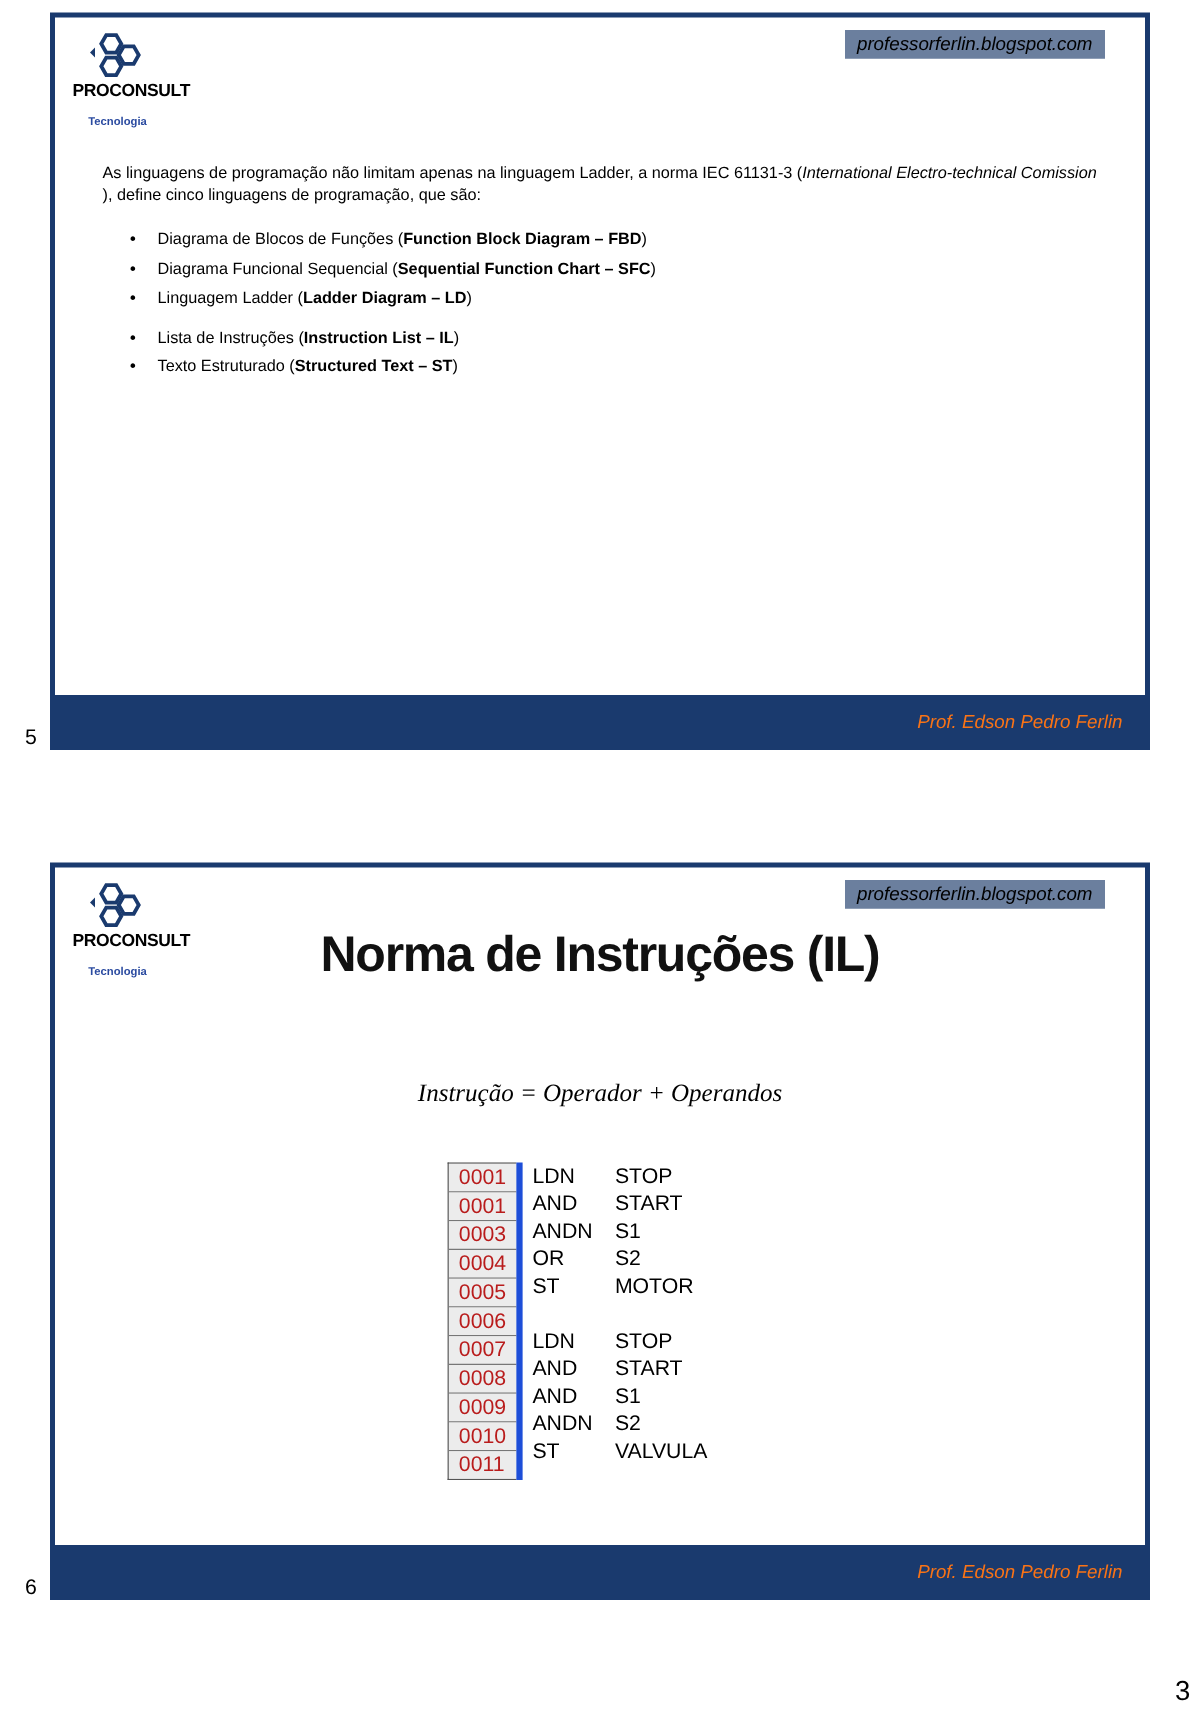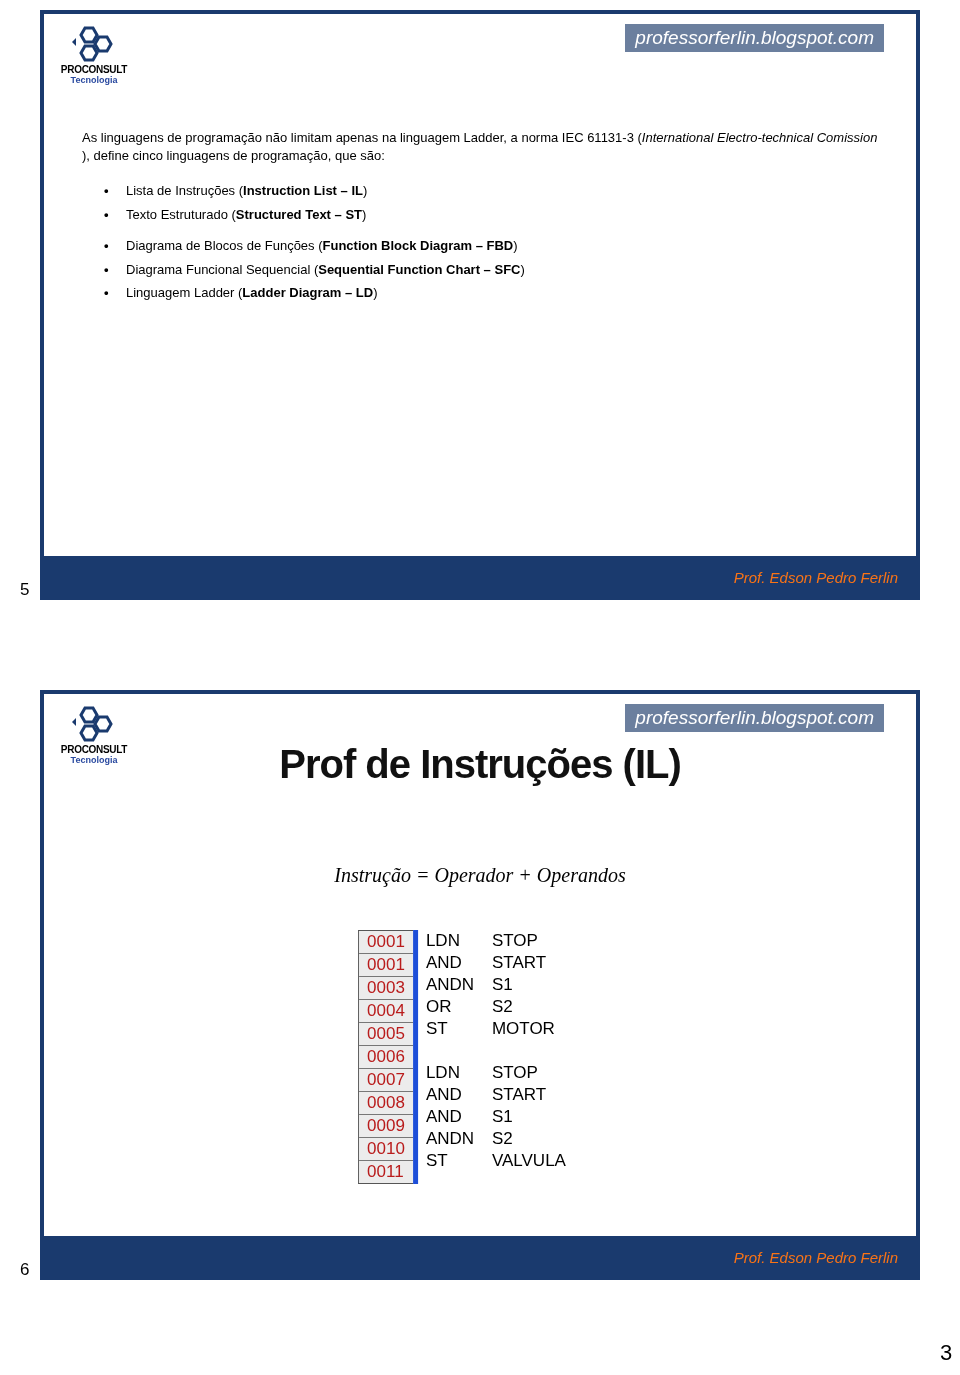--- a/index.html
+++ b/index.html
@@ -5,25 +5,25 @@
 html,body{margin:0;padding:0;background:#fff;font-family:Arial,Helvetica,sans-serif;color:#000}
 .page{width:960px;height:1375px;position:relative;box-sizing:border-box;padding:0}
 .slide{position:absolute;left:40px;width:880px;height:590px;border:4px solid #1a3a6e;background:#fff;box-sizing:border-box}
 .slide1{top:10px}
 .slide2{top:690px}
 .pg-num{position:absolute;left:940px;font-size:22px;color:#000}
 .pg-bottom{top:1340px}
 .slide-num{position:absolute;left:20px;color:#000;font-size:17px}
 .slide-num1{top:580px}
 .slide-num2{top:1260px}
-.header-tag{position:absolute;right:32px;top:10px;background:#6b7f9e;color:#ffffff;font-size:19px;font-style:italic;padding:3px 10px 3px 10px}
+.header-tag{position:absolute;right:32px;top:10px;background:#6b7f9e;color:#000000;font-size:15px;font-style:italic;padding:3px 10px 3px 10px}
 .logo{position:absolute;left:14px;top:10px;width:72px;text-align:center}
 .logo svg{display:block;margin:0 auto}
-.logo-label1{font-size:10px;font-weight:bold;color:#000;letter-spacing:-0.3px;margin-top:2px}
-.logo-label2{font-size:9px;font-weight:bold;color:#2a4aa0;margin-top:0}
+.logo-label1{font-size:14px;font-weight:bold;color:#000;letter-spacing:-0.3px;margin-top:2px}
+.logo-label2{font-size:9px;font-weight:bold;color:#2a4aa0;margin-top:12px}
 .slide-title{position:absolute;top:48px;left:0;right:0;text-align:center;font-weight:900;font-size:40px;color:#111;letter-spacing:-1px}
 .body1{position:absolute;left:38px;right:30px;top:115px;font-size:13px;line-height:1.35;color:#000}
 .body1 .para{margin:0 0 18px 0}
 ul.bul{list-style:none;padding:0;margin:0 0 14px 22px}
 ul.bul li{position:relative;padding-left:22px;margin:0 0 6px 0}
 ul.bul li:before{content:"•";position:absolute;left:0;top:0;font-weight:bold}
 .footer-bar{position:absolute;left:0;right:0;bottom:0;height:40px;background:#1a3a6e}
 .footer-credit{position:absolute;right:18px;bottom:10px;color:#f97316;font-size:15px;font-style:italic}
 
 .formula{position:absolute;top:170px;left:0;right:0;text-align:center;font-family:'Times New Roman',serif;font-style:italic;font-size:20px}
@@ -53,27 +53,27 @@
         <polygon points="1,18 5,14 5,22" fill="#1a3a6e"></polygon>
       </svg>
       <div class="logo-label1">PROCONSULT</div>
       <div class="logo-label2">Tecnologia</div>
     </div>
     <div class="body1">
       <p class="para">
         <span>As linguagens de programação não limitam apenas na linguagem Ladder, a norma IEC 61131-3 (</span><i>International Electro-technical Comission </i><span>), define cinco linguagens de programação, que são:</span>
       </p>
       <ul class="bul">
-        <li><span>Lista de Instruções (</span><b>Instruction List – IL</b><span>)</span></li>
-        <li><span>Texto Estruturado (</span><b>Structured Text – ST</b><span>)</span></li>
-      </ul>
-      <ul class="bul">
         <li><span>Diagrama de Blocos de Funções (</span><b>Function Block Diagram – FBD</b><span>)</span></li>
         <li><span>Diagrama Funcional Sequencial (</span><b>Sequential Function Chart – SFC</b><span>)</span></li>
         <li><span>Linguagem Ladder (</span><b>Ladder Diagram – LD</b><span>)</span></li>
+      </ul>
+      <ul class="bul">
+        <li><span>Lista de Instruções (</span><b>Instruction List – IL</b><span>)</span></li>
+        <li><span>Texto Estruturado (</span><b>Structured Text – ST</b><span>)</span></li>
       </ul>
     </div>
     <div class="footer-bar">
       <div class="footer-credit">Prof. Edson Pedro Ferlin</div>
     </div>
   </div>
   <div class="slide-num slide-num1">5</div>
 
   <div class="slide slide2">
     <div class="header-tag">professorferlin.blogspot.com</div>
@@ -82,21 +82,21 @@
         <g fill="none" stroke="#1a3a6e" stroke-width="3">
           <polygon points="14,4 22,4 26,11 22,18 14,18 10,11"></polygon>
           <polygon points="28,13 36,13 40,20 36,27 28,27 24,20"></polygon>
           <polygon points="14,22 22,22 26,29 22,36 14,36 10,29"></polygon>
         </g>
         <polygon points="1,18 5,14 5,22" fill="#1a3a6e"></polygon>
       </svg>
       <div class="logo-label1">PROCONSULT</div>
       <div class="logo-label2">Tecnologia</div>
     </div>
-    <div class="slide-title">Prof de Instruções (IL)</div>
+    <div class="slide-title">Norma de Instruções (IL)</div>
     <div class="formula">Instrução = Operador + Operandos</div>
 
     <div class="il-table-wrap">
       <div class="il-linecol" id="il-lines">
           <div class="cell">0001</div>
           <div class="cell">0001</div>
           <div class="cell">0003</div>
           <div class="cell">0004</div>
           <div class="cell">0005</div>
           <div class="cell">0006</div>

